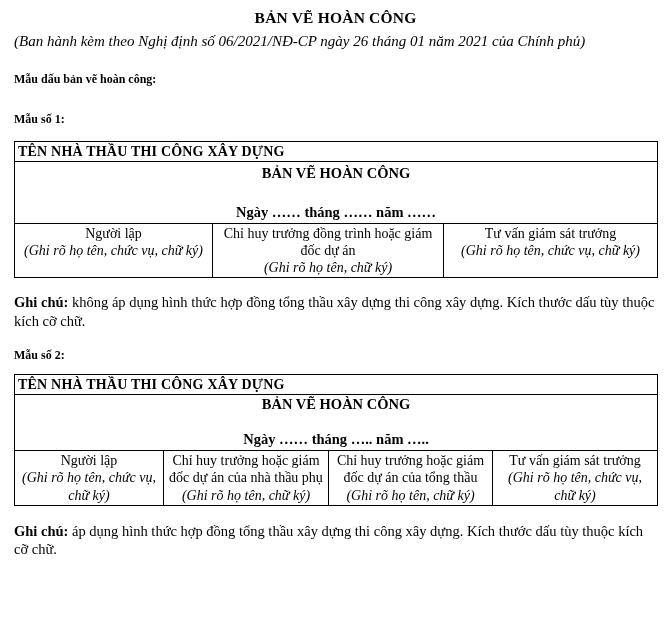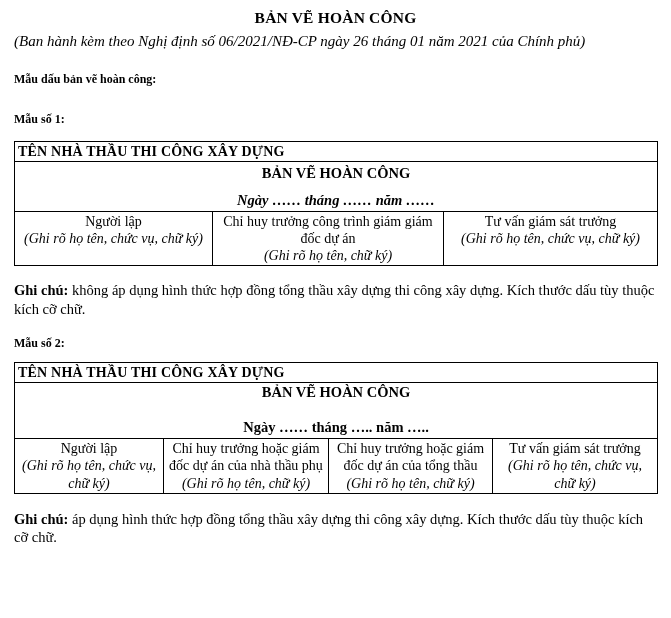--- a/index.html
+++ b/index.html
@@ -78,21 +78,21 @@
     text-align: center;
     font-weight: bold;
     font-size: 14.5px;
   }
   .mid-cell {
     text-align: center;
     padding-top: 3px;
     padding-bottom: 4px;
   }
   .mid-cell .sub-line { display: block; margin-top: 2px; }
-  .mid-cell .date-line { display: block; margin-top: 9px; font-style: italic; }
+  .mid-cell .date-line { display: block; margin-top: 21px; }
 
   .col-cell {
     text-align: center;
     padding-top: 3px;
     padding-bottom: 5px;
   }
   .col-cell .role { display: block; }
   .col-cell .hint {
     display: block;
     font-style: italic;
@@ -140,21 +140,21 @@
           <span class="t-sub sub-line">BẢN VẼ HOÀN CÔNG</span>
           <span class="t-date date-line">Ngày …… tháng …… năm ……</span>
         </td>
       </tr>
       <tr>
         <td class="col-cell">
           <span class="role">Người lập</span>
           <span class="hint">(Ghi rõ họ tên, chức vụ, chữ ký)</span>
         </td>
         <td class="col-cell">
-          <span class="role">Chỉ huy trưởng công trình giám giám đốc dự án</span>
+          <span class="role">Chỉ huy trưởng đồng trình hoặc giám đốc dự án</span>
           <span class="hint">(Ghi rõ họ tên, chữ ký)</span>
         </td>
         <td class="col-cell">
           <span class="role">Tư vấn giám sát trưởng</span>
           <span class="hint">(Ghi rõ họ tên, chức vụ, chữ ký)</span>
         </td>
       </tr>
     </tbody>
   </table>
 

